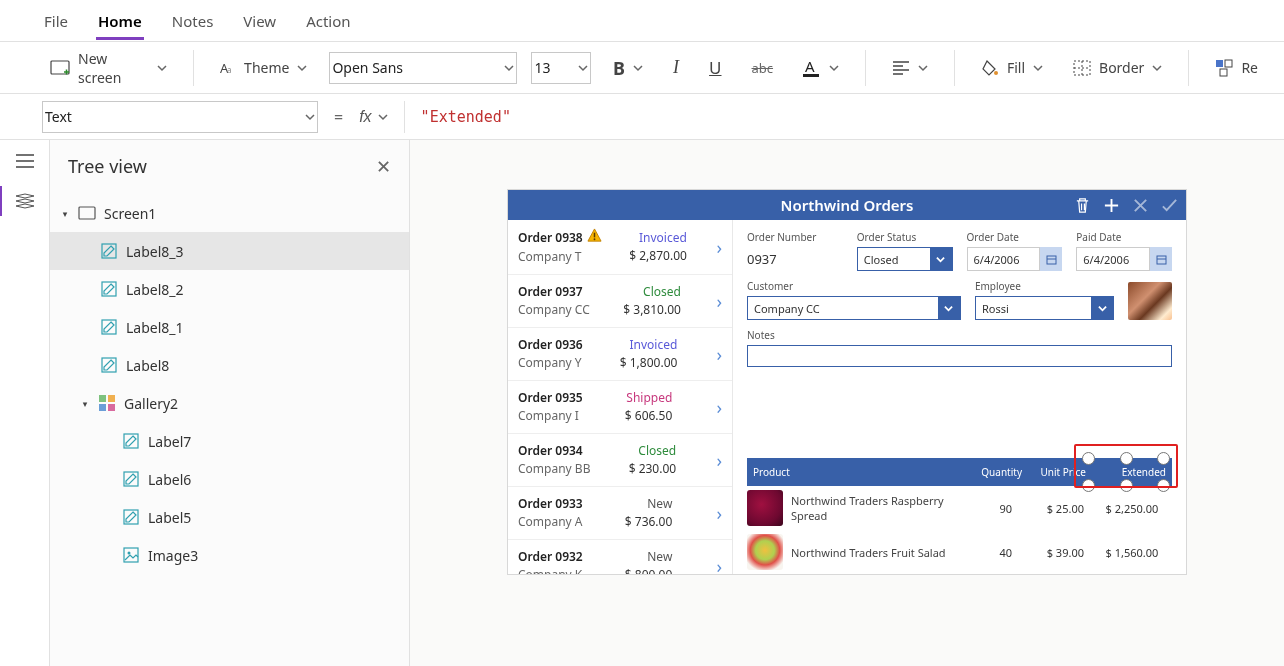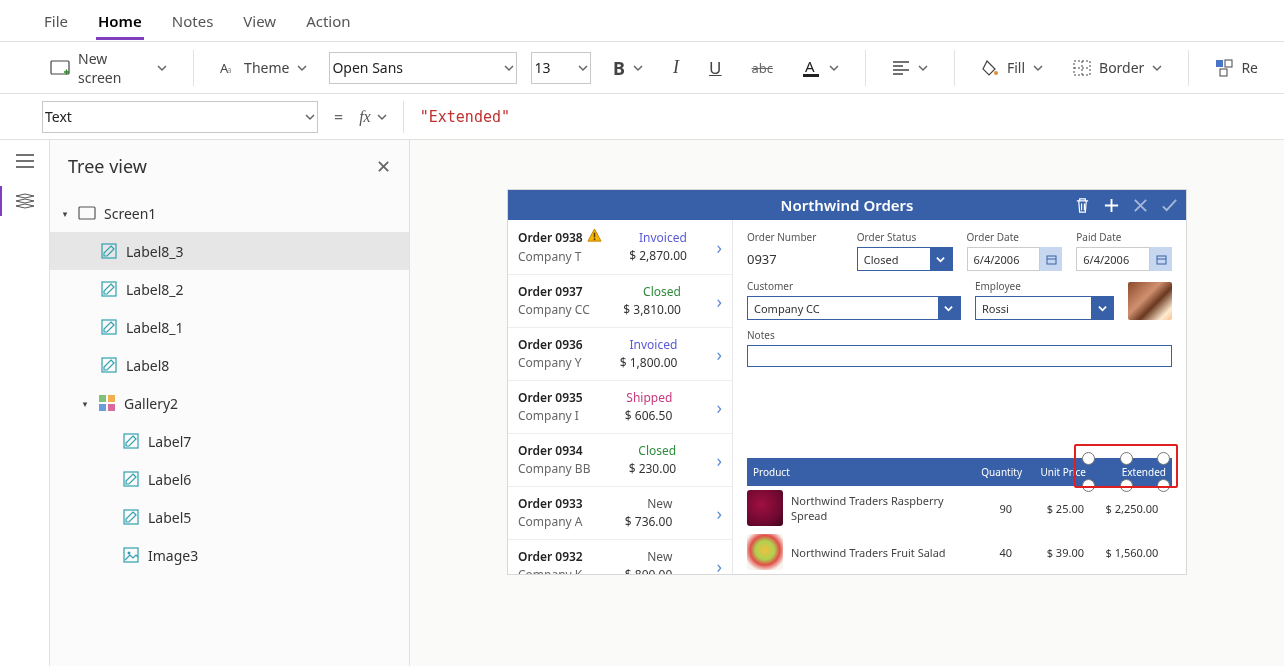--- a/index.html
+++ b/index.html
@@ -32,21 +32,21 @@
   .rbtn{display:flex;align-items:center;gap:8px;height:32px;padding:0 8px;color:#444;cursor:pointer;font-size:14px}
   .rbtn svg{display:block}
   .sep{width:1px;height:36px;background:var(--border);margin:0 4px}
   .select{height:32px;border:1px solid var(--border2);background:#fff;display:flex;align-items:center;justify-content:space-between;padding:0 2px;font-size:14px;color:#222;cursor:pointer}
   .chev{display:inline-flex}
   .chev svg{width:10px;height:10px;fill:none;stroke:#666;stroke-width:1.5}
   
   .fbar{height:46px;display:flex;align-items:center;gap:16px;padding:0 16px 0 42px;border-bottom:1px solid var(--border)}
   .propsel{width:276px;height:32px}
   .eq{font-size:16px;color:#666}
-  .fx{display:flex;align-items:center;gap:6px;font-style:italic;font-family:Liberation Serif, serif;color:#555;cursor:pointer}
+  .fx{display:flex;align-items:center;gap:6px;font-style:italic;font-family:Liberation Sans, sans-serif;color:#555;cursor:pointer}
   .formula{font-family:Consolas,monospace;font-size:15px}
   
   .main{display:flex;height:calc(666px - 42px - 52px - 46px)}
   .rail{width:50px;border-right:1px solid var(--border);display:flex;flex-direction:column;align-items:center;padding-top:10px;gap:18px}
   .rail .ico{width:22px;height:22px;cursor:pointer;display:flex;align-items:center;justify-content:center}
   .rail .ico.selected{position:relative}
   .rail .ico.selected::before{content:"";position:absolute;left:-15px;top:-4px;width:3px;height:30px;background:var(--accent)}
   
   .treepane{width:360px;border-right:1px solid var(--border);background:var(--sidebar-bg);display:flex;flex-direction:column;position:relative}
   .treehead{display:flex;align-items:center;justify-content:space-between;padding:14px 18px 10px 18px}

